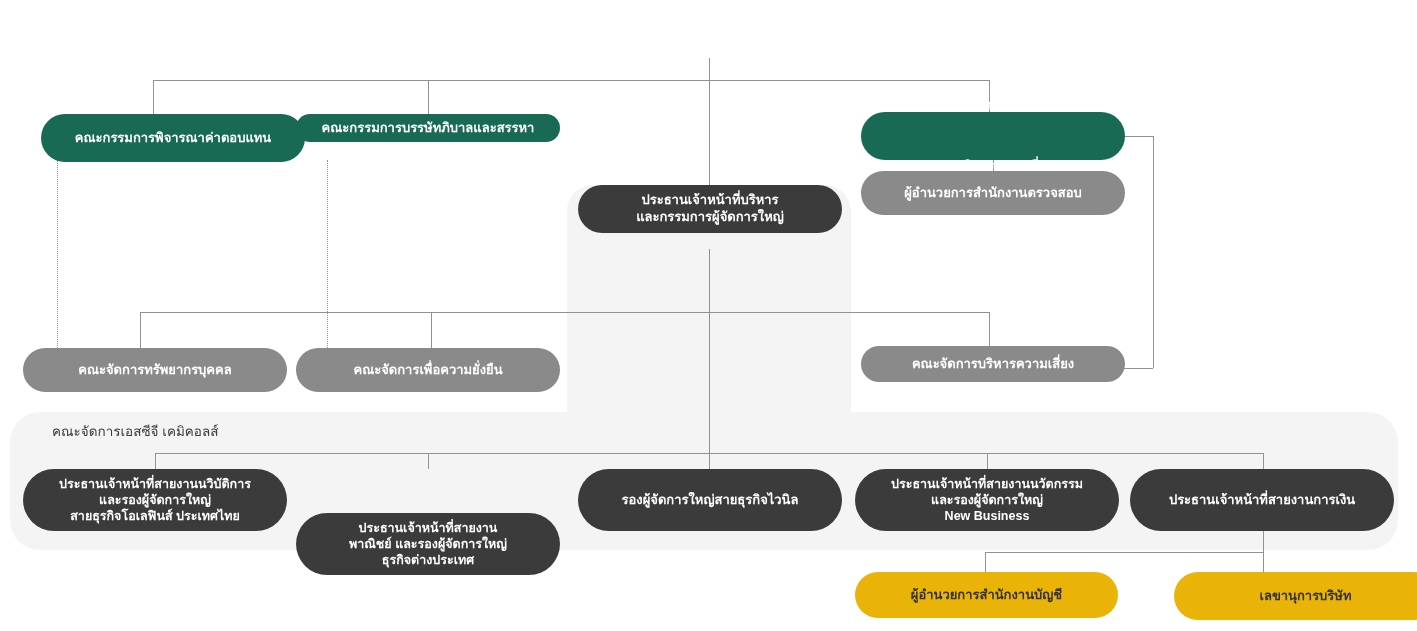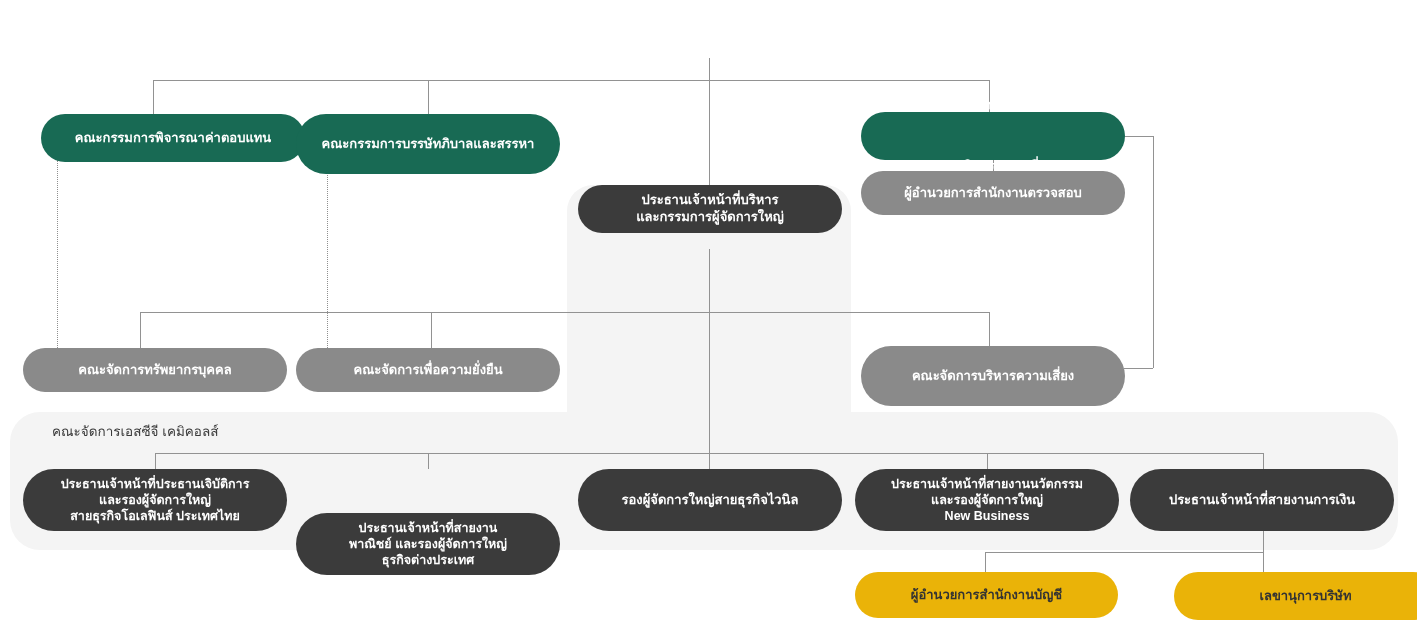--- a/index.html
+++ b/index.html
@@ -62,21 +62,21 @@
   <div class="vline" style="left:987px;top:453px;height:16px;"></div>
   <div class="vline" style="left:1263px;top:453px;height:16px;"></div>
   <div class="vline" style="left:1263px;top:531px;height:41px;"></div>
   <div class="hline" style="left:985px;top:552px;width:278px;"></div>
   <div class="vline" style="left:985px;top:552px;height:20px;"></div>
 
 
   <div class="node green" style="left:41px;top:114px;width:264px;height:48px;font-family:Liberation Serif, serif;">
     <span>คณะกรรมการพิจารณาค่าตอบแทน</span>
   </div>
-  <div class="node green" style="left:296px;top:114px;width:264px;height:60px;">
+  <div class="node green" style="left:296px;top:114px;width:264px;height:28px;">
     <span>คณะกรรมการบรรษัทภิบาลและสรรหา</span>
   </div>
   <div class="node green" style="left:861px;top:112px;width:264px;height:48px;gap:44px;">
     <span>คณะกรรมการตรวจสอบ</span>
     <span>และบริหารความเสี่ยง</span>
   </div>
 
   <div class="node gray" style="left:861px;top:171px;width:264px;height:44px;">
     <span>ผู้อำนวยการสำนักงานตรวจสอบ</span>
   </div>
@@ -85,26 +85,26 @@
     <span>ประธานเจ้าหน้าที่บริหาร</span>
     <span>และกรรมการผู้จัดการใหญ่</span>
   </div>
 
   <div class="node gray" style="left:23px;top:348px;width:264px;height:44px;">
     <span>คณะจัดการทรัพยากรบุคคล</span>
   </div>
   <div class="node gray" style="left:296px;top:348px;width:264px;height:44px;">
     <span>คณะจัดการเพื่อความยั่งยืน</span>
   </div>
-  <div class="node gray" style="left:861px;top:346px;width:264px;height:60px;">
+  <div class="node gray" style="left:861px;top:346px;width:264px;height:36px;">
     <span>คณะจัดการบริหารความเสี่ยง</span>
   </div>
 
   <div class="node dark small-line" style="left:23px;top:469px;width:264px;height:62px;">
-    <span>ประธานเจ้าหน้าที่ประธานเจิบัติการ</span>
+    <span>ประธานเจ้าหน้าที่สายงานนวิบัติการ</span>
     <span>และรองผู้จัดการใหญ่</span>
     <span>สายธุรกิจโอเลฟินส์ ประเทศไทย</span>
   </div>
   <div class="node dark small-line" style="left:296px;top:469px;width:264px;height:62px;margin-top:44px;">
     <span>ประธานเจ้าหน้าที่สายงาน</span>
     <span>พาณิชย์ และรองผู้จัดการใหญ่</span>
     <span>ธุรกิจต่างประเทศ</span>
   </div>
   <div class="node dark" style="left:578px;top:469px;width:264px;height:62px;">
     <span>รองผู้จัดการใหญ่สายธุรกิจไวนิล</span>

